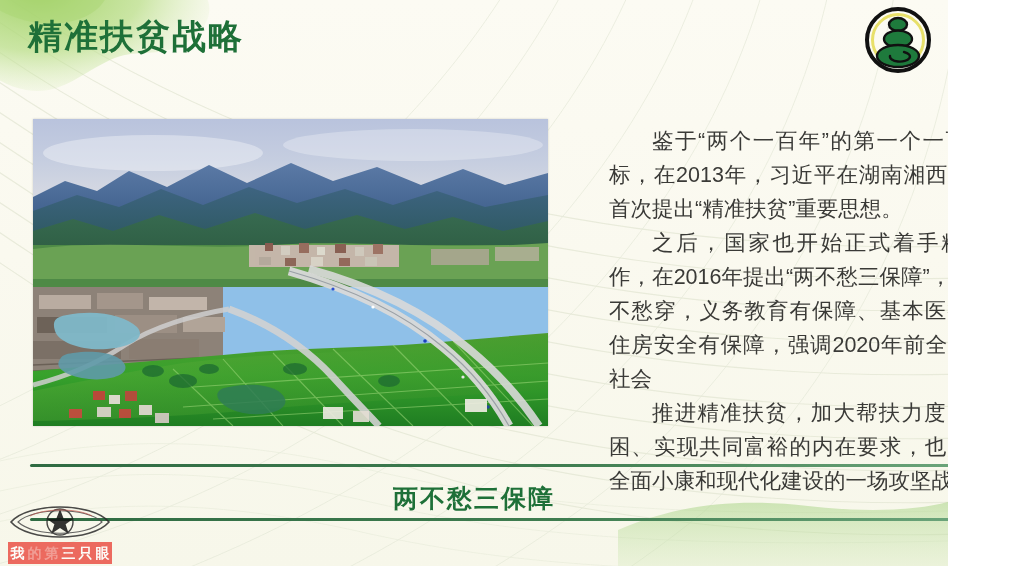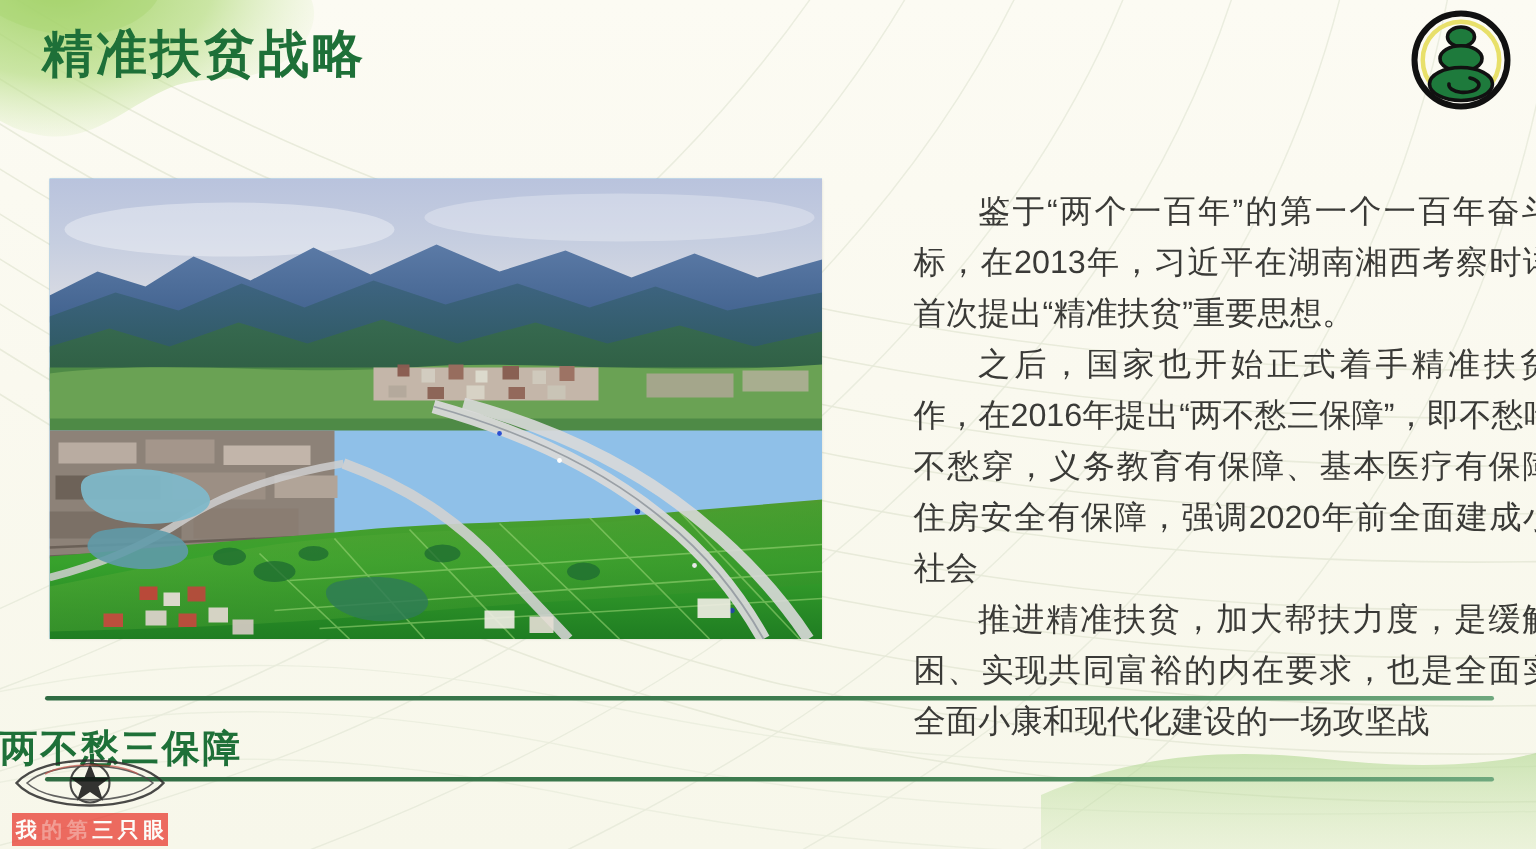--- a/index.html
+++ b/index.html
@@ -6,21 +6,21 @@
     margin: 0;
     padding: 0;
     background: #ffffff;
   }
   body {
     font-family: "Liberation Sans", "DejaVu Sans", sans-serif;
   }
 
   .slide {
     position: relative;
-    width: 1024px;
+    width: 948px;
     height: 566px;
     overflow: hidden;
     background: #fbfaf1;
   }
 
   
   .bg-base {
     position: absolute;
     inset: 0;
     background:
@@ -119,20 +119,21 @@
     border-radius: 2px;
   }
   .rule-top  { top: 464px; }
   .rule-bot  { top: 518px; }
 
   .footer-heading {
     position: absolute;
     left: 0;
     right: 0;
     top: 482px;
+    text-align: center;
     font-size: 25px;
     font-weight: bold;
     color: #1e7038;
     letter-spacing: 2px;
   }
 
   
   .watermark {
     position: absolute;
     left: 2px;

